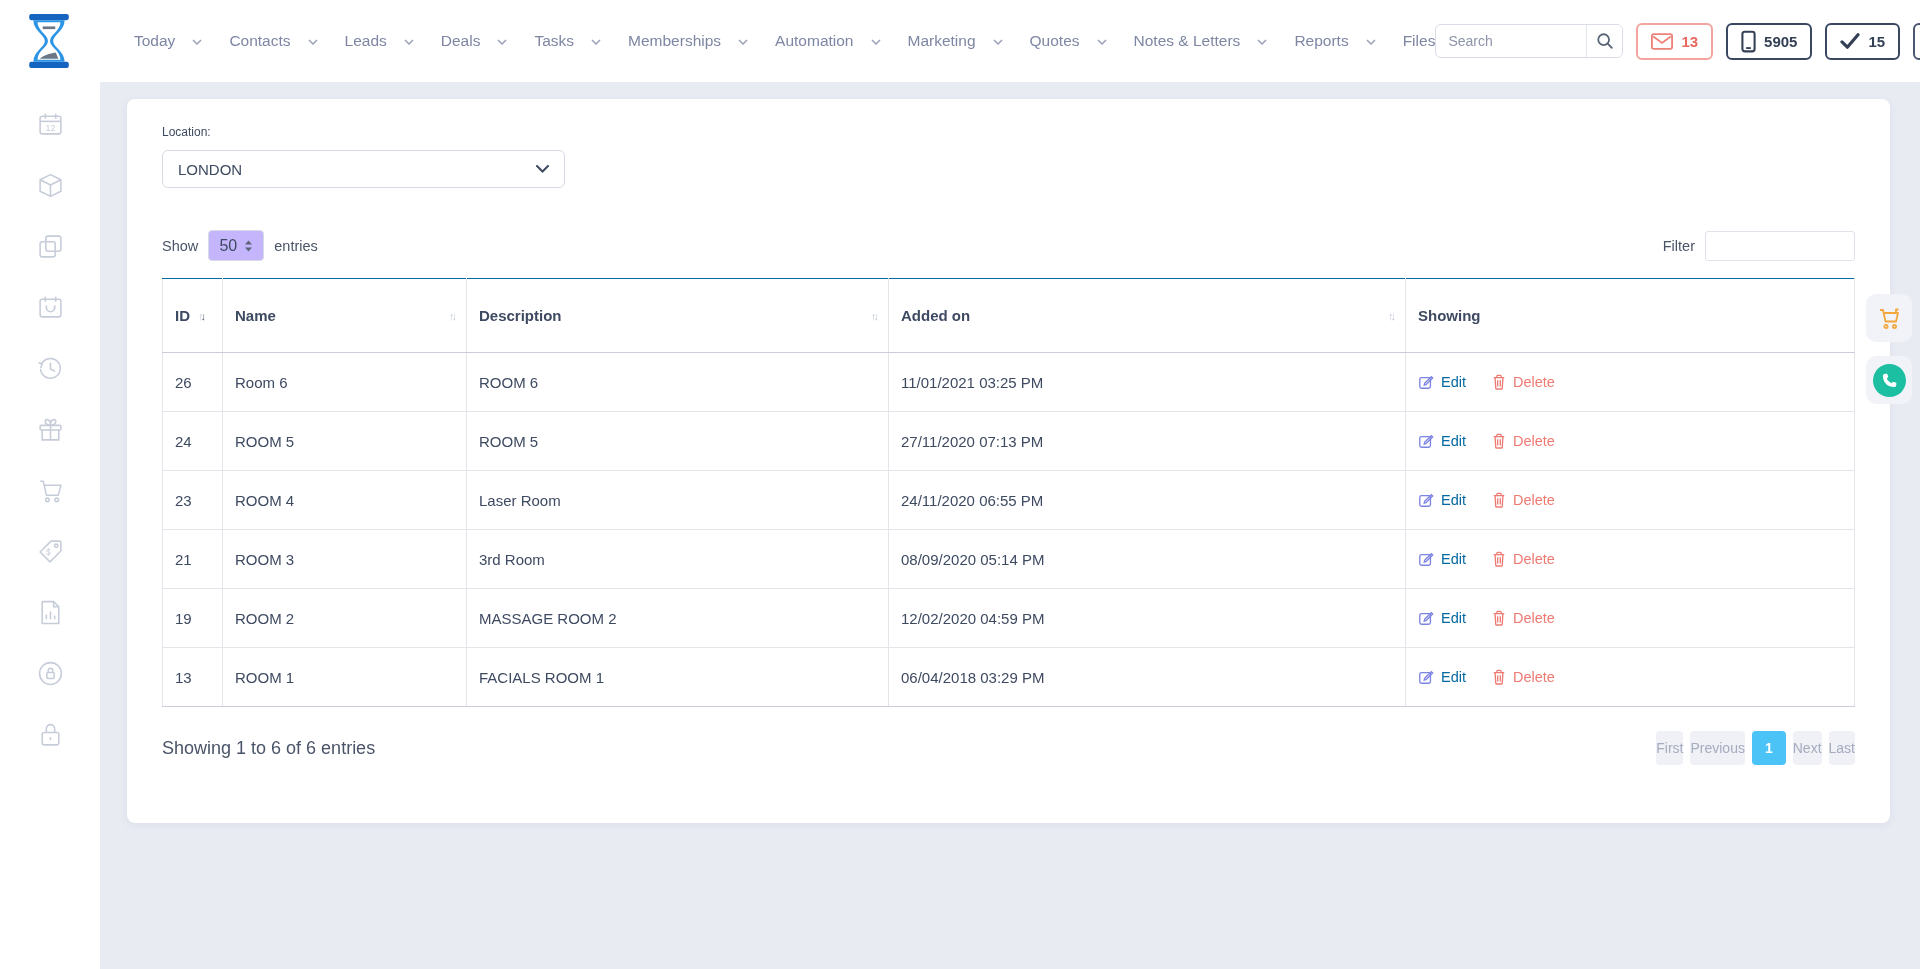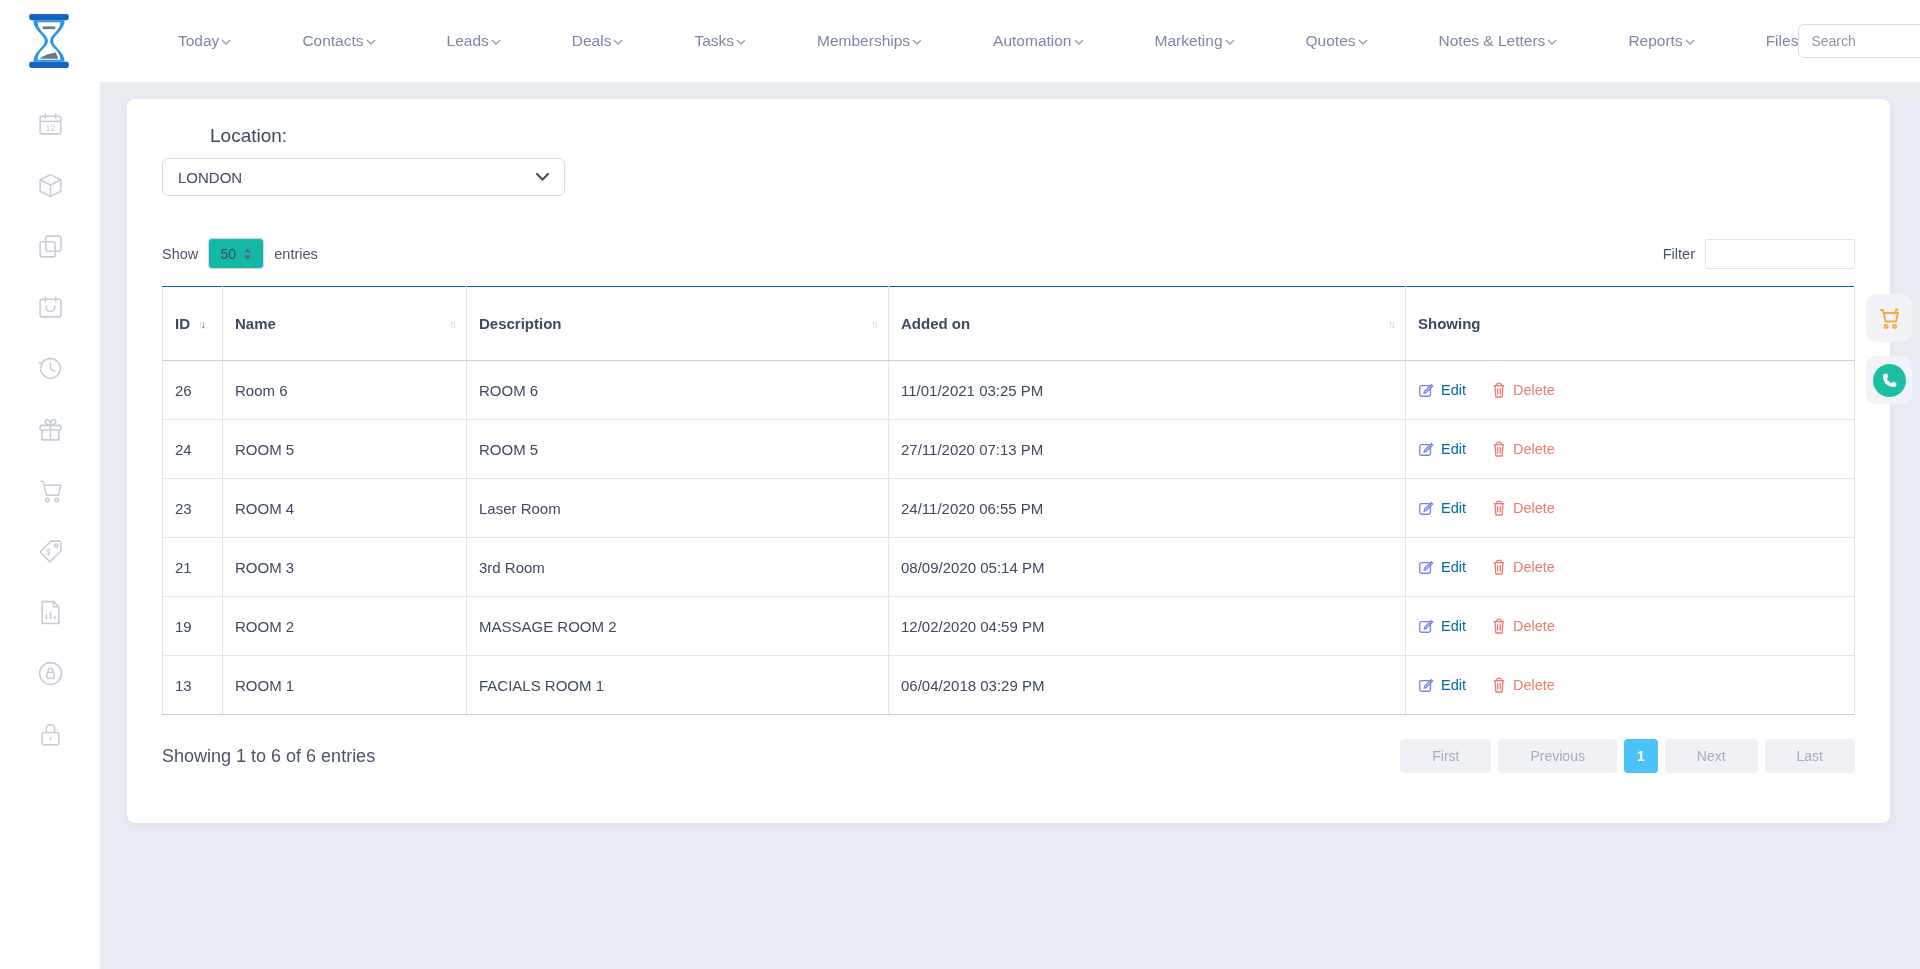--- a/index.html
+++ b/index.html
@@ -3,21 +3,21 @@
 <meta charset="utf-8">
 <style>
   * { margin:0; padding:0; box-sizing:border-box; }
   html,body { width:1920px; height:969px; overflow:hidden; }
   body { font-family:"Liberation Sans", sans-serif; background:#e9ebf3; color:#3b4761; }
 
   
   .topbar { height:82px; background:#fff; display:flex; align-items:center; padding:0 22px 0 24px; }
   .logo { width:50px; height:56px; flex:0 0 auto; margin-right:60px; cursor:pointer; }
   .nav { display:flex; align-items:center; gap:27px; }
-  .nav-item { display:flex; align-items:center; gap:2px; font-size:15.5px; color:#7e86a3; cursor:pointer; white-space:nowrap;margin-left:44px; }
+  .nav-item { display:flex; align-items:center; gap:17px; font-size:15.5px; color:#7e86a3; cursor:pointer; white-space:nowrap; }
   .nav-item svg { margin-top:2px; }
   .topbar-right { margin-left:auto; display:flex; align-items:center; gap:13px; }
 
   .searchbox { display:flex; align-items:center; width:188px; height:34px; border:1px solid #d9dde6; border-radius:6px; overflow:hidden; background:#fff; }
   .searchbox input { flex:1; border:none; outline:none; padding:0 12px; font-size:14px; color:#3b4761; font-family:inherit; min-width:0; }
   .searchbox input::placeholder { color:#8d94a9; }
   .search-btn { width:36px; height:100%; border-left:1px solid #e2e5ec; display:flex; align-items:center; justify-content:center; cursor:pointer; background:#fff; }
 
   .badge { display:flex; align-items:center; gap:8px; height:37px; padding:0 13px; border-radius:6px; border:2px solid #3a4760; font-size:15px; font-weight:bold; color:#333f54; cursor:pointer; background:#fff; }
   .badge.mail { border-color:#f2a59e; color:#e8685e; }
@@ -32,47 +32,47 @@
 
   
   .card { background:#fff; border-radius:8px; box-shadow:0 2px 8px rgba(60,70,110,.07); min-height:724px; }
   .card-header { height:63px; display:flex; align-items:center; justify-content:space-between; padding:0 13px 0 24px; border-bottom:1px solid #eaecf2; }
   .title-group { display:flex; align-items:center; gap:12px; }
   .page-title { font-size:19px; font-weight:bold; color:#3c4960; letter-spacing:.3px; }
   .add-new { display:flex; align-items:center; gap:10px; background:#2e3c50; color:#fff; border:none; border-radius:6px; height:40px; padding:0 20px; font-size:15px; font-weight:bold; font-family:inherit; cursor:pointer; }
   .plus { color:#f0b03c; font-size:18px; font-weight:bold; line-height:1; }
 
   .card-body { padding:26px 35px 28px 35px; }
-  .field-label { font-size:19px; color:#3e4a61; margin-bottom:11px;margin-left:48px; }
+  .field-label { font-size:12px; color:#3e4a61; margin-bottom:11px; }
   .select { width:403px; height:38px; border:1px solid #d6dae3; border-radius:6px; display:flex; align-items:center; justify-content:space-between; padding:0 15px; font-size:15px; color:#3e4a61; cursor:pointer; background:#fff; }
 
   .toolbar { margin-top:42px; display:flex; align-items:center; justify-content:space-between; }
   .length-group, .filter-group { display:flex; align-items:center; gap:10px; font-size:14.5px; color:#4a5468; }
-  .length-select { width:56px; height:31px; border:1px solid #d6dae3; border-radius:4px; display:flex; align-items:center; justify-content:center; gap:7px; font-size:14px; color:#3e4a61; cursor:pointer; background:#14b8a6; }
+  .length-select { width:56px; height:31px; border:1px solid #d6dae3; border-radius:4px; display:flex; align-items:center; justify-content:center; gap:7px; font-size:16px; color:#3e4a61; cursor:pointer; background:#c4b5fd; }
   .filter-group input { width:150px; height:30px; border:1px solid #dfe2e9; border-radius:3px; outline:none; padding:0 8px; font-size:14px; color:#3e4a61; font-family:inherit; }
 
   
   table { border-collapse:collapse; width:100%; margin-top:17px; table-layout:fixed; }
   th, td { border:1px solid #e3e5eb; text-align:left; font-size:15px; color:#3e4a61; }
   thead th { border-top:1px solid #0369a1; border-bottom:1px solid #c9ced9; padding:28px 12px; font-weight:bold; cursor:pointer; }
   tbody td { padding:20px 12px; height:59px; }
   tbody tr:last-child td { border-bottom:1px solid #c9ced9; }
   .th-flex { display:flex; align-items:center; justify-content:space-between; gap:8px; }
   .th-flex.tight { justify-content:flex-start; }
   .sort { font-size:11px; color:#c4c9d6; letter-spacing:-3px; white-space:nowrap; user-select:none; }
   .sort .active { color:#5a6577; }
   .actions-cell { display:flex; align-items:center; gap:26px; }
   .action { display:flex; align-items:center; gap:7px; font-size:14.5px; cursor:pointer; }
   .action.edit { color:#0369a1; }
   .action.delete { color:#ee7a72; }
 
   .table-footer { margin-top:24px; display:flex; align-items:center; justify-content:space-between; }
   .summary { font-size:18px; color:#4a5468; }
   .pagination { display:flex; align-items:center; gap:7px; }
-  .page-btn { height:34px; padding:0 32px; display:flex; align-items:center; border-radius:4px; background:#f0f1f6; color:#a6acbf; font-size:14px; cursor:default; }
+  .page-btn { height:34px; padding:0 0; display:flex; align-items:center; border-radius:4px; background:#f0f1f6; color:#a6acbf; font-size:14px; cursor:default; }
   .page-btn.active { background:#4cc3f7; color:#fff; font-weight:bold; padding:0 13px; cursor:pointer; }
 
   
   .float-btn { position:fixed; right:8px; width:46px; height:48px; background:#f2f3f8; border-radius:10px; display:flex; align-items:center; justify-content:center; cursor:pointer; }
   .float-cart { top:294px; }
   .float-phone { top:356px; }
   .phone-circle { width:33px; height:33px; border-radius:50%; background:#1cbfa2; display:flex; align-items:center; justify-content:center; }
 
   svg { display:block; }
 </style>

